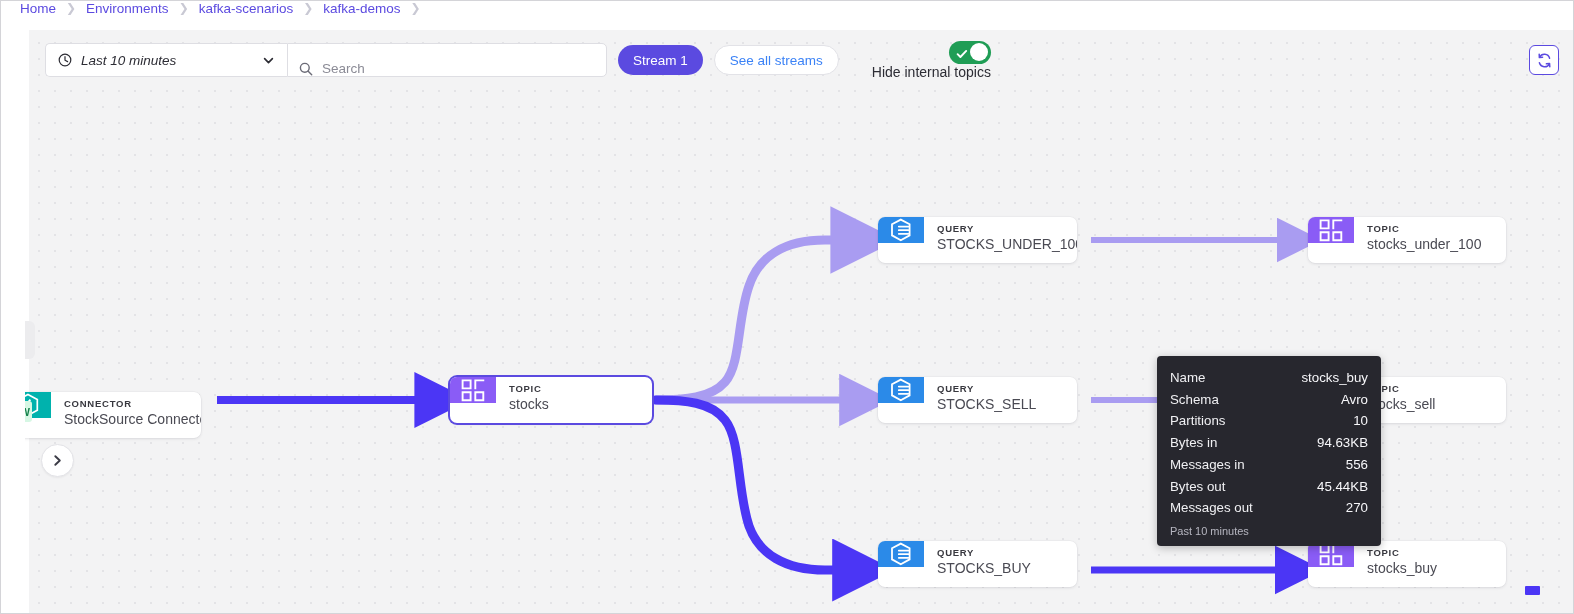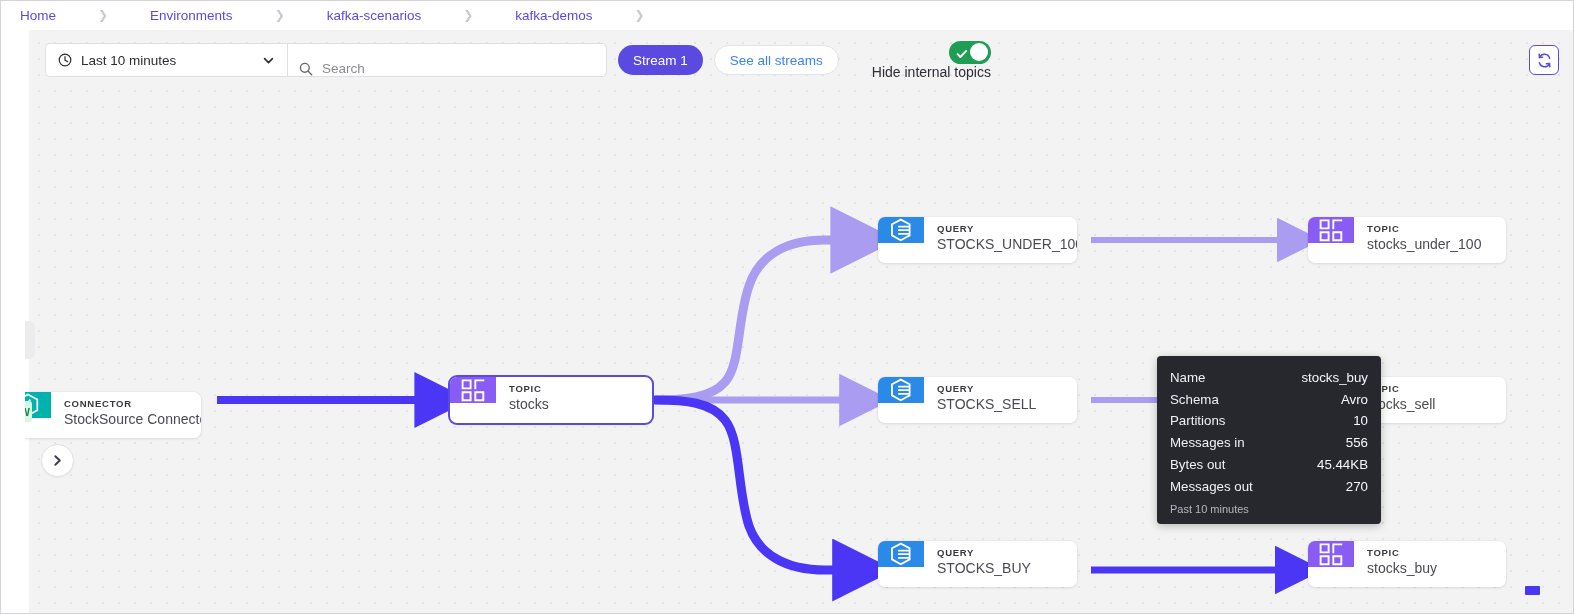--- a/index.html
+++ b/index.html
@@ -16,25 +16,24 @@
     border: 1px solid #d4d4d8;
     overflow: hidden;
   }
 
   
   .breadcrumb {
     position: absolute;
     left: 0; top: 0;
     width: 1574px; height: 28px;
     display: flex;
-    align-items: center;
+    align-items: flex-start;
     padding-left: 19px;
     background: #ffffff;
     font-size: 13.5px;
-    gap: 32px;
   }
   .bc-link {
     color: #5b4ae0;
     text-decoration: none;
     white-space: nowrap;
   }
   .bc-sep {
     color: #c9c9d4;
     font-size: 12px;
     margin: 0 10px;
@@ -78,21 +77,21 @@
     background: #ffffff;
     border: 1px solid #dedee3;
     border-radius: 5px 0 0 5px;
     border-right: none;
     padding: 0 10px 0 12px;
     font-size: 13.5px;
     color: #2c2c34;
     cursor: pointer;
   }
   .clock-icon { flex: 0 0 auto; margin-right: 9px; display: flex; }
-  .time-label { flex: 1 1 auto; }
+  .time-label { flex: 1 1 auto; font-style: italic; }
   .chev-down { flex: 0 0 auto; display: flex; margin-right: 2px; }
 
   .search-box {
     display: flex;
     align-items: flex-end;
     width: 320px; height: 34px;
     background: #ffffff;
     border: 1px solid #dedee3;
     border-radius: 0 5px 5px 0;
     padding: 15px 10px 0 11px;
@@ -454,20 +453,24 @@
         <span class="tt-key">Name</span>
         <span class="tt-val">stocks_buy</span>
       </div>
       <div class="tt-row">
         <span class="tt-key">Schema</span>
         <span class="tt-val">Avro</span>
       </div>
       <div class="tt-row">
         <span class="tt-key">Partitions</span>
         <span class="tt-val">10</span>
+      </div>
+      <div class="tt-row">
+        <span class="tt-key">Bytes in</span>
+        <span class="tt-val">94.63KB</span>
       </div>
       <div class="tt-row">
         <span class="tt-key">Messages in</span>
         <span class="tt-val">556</span>
       </div>
       <div class="tt-row">
         <span class="tt-key">Bytes out</span>
         <span class="tt-val">45.44KB</span>
       </div>
       <div class="tt-row">

